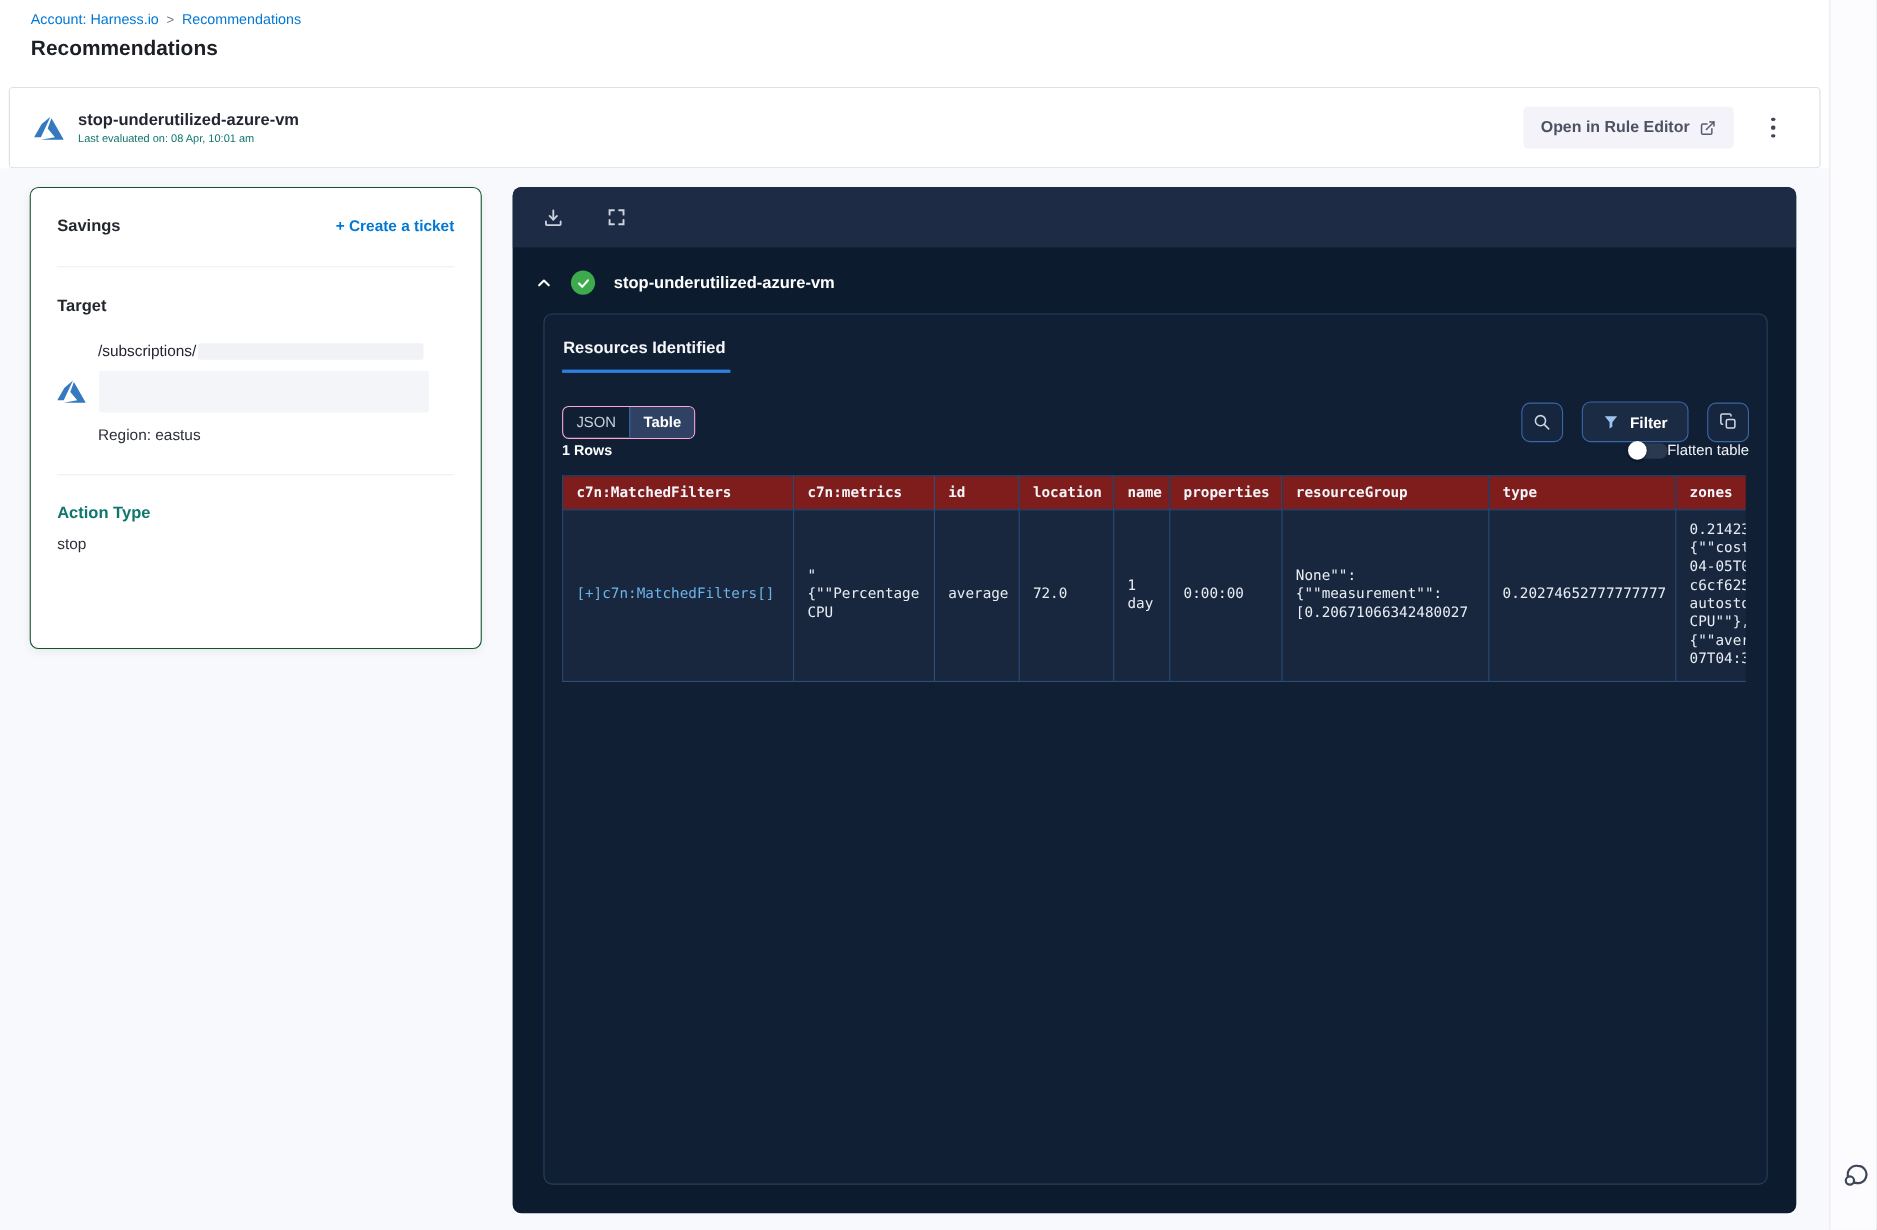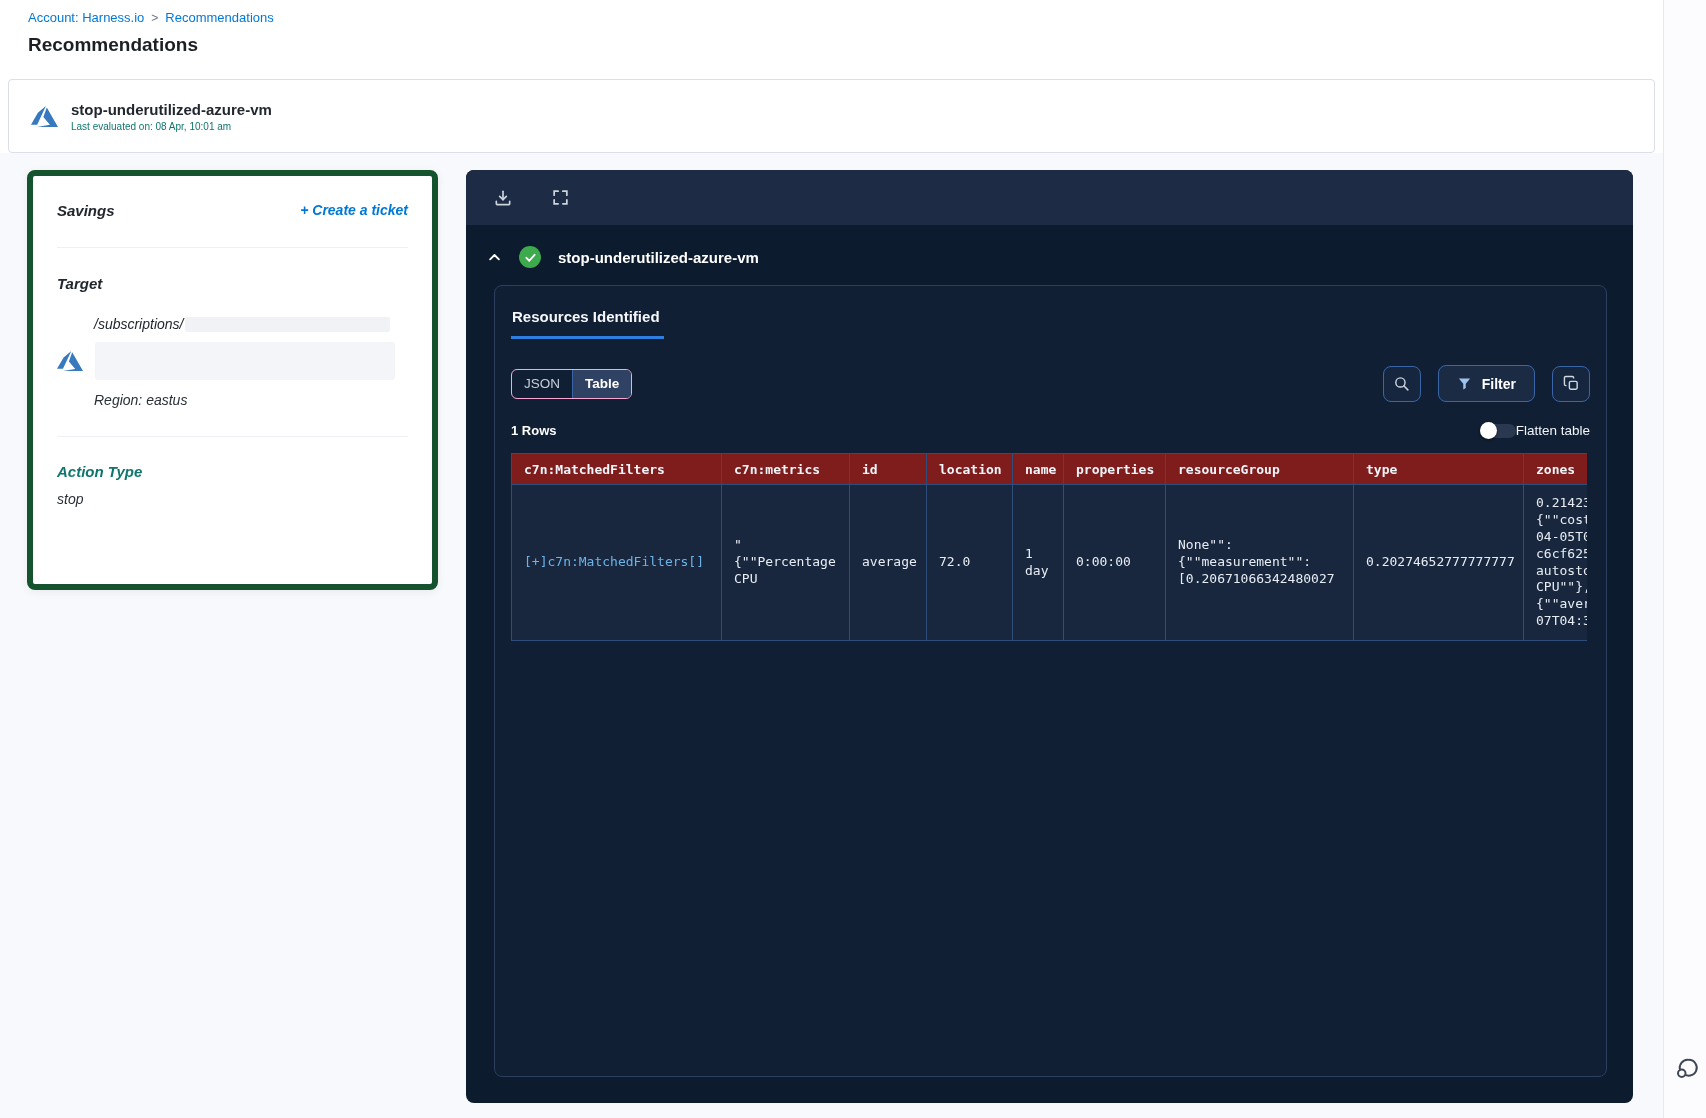--- a/index.html
+++ b/index.html
@@ -30,22 +30,22 @@
     display: flex; align-items: center; gap: 9px; cursor: pointer; }
   .kebab { width: 24px; height: 32px; display: flex; flex-direction: column; gap: 4px;
     align-items: center; justify-content: center; cursor: pointer; background: none; border: none; }
   .kebab i { width: 3.5px; height: 3.5px; border-radius: 50%; background: #3f4654; }
 
   
   .content { position: absolute; top: 153px; left: 0; width: 1663px; height: 965px;
     background: #f7f9fc; padding: 17px 0 0 27px; display: flex; gap: 28px; }
 
   
-  .savings-card { width: 411px; height: 420px; background: #fff; border: 6px solid #14532d;
-    border-radius: 8px; box-shadow: 0 2px 8px rgba(40,41,61,.07); padding: 26px 24px; font-style: italic; }
+  .savings-card { width: 411px; height: 420px; background: #fff; border: 1px solid #14532d;
+    border-radius: 8px; box-shadow: 0 2px 8px rgba(40,41,61,.07); padding: 26px 24px; }
   .sv-row { display: flex; justify-content: space-between; align-items: flex-start; }
   .sv-label { font-size: 15px; font-weight: 700; color: #22272f; }
   .create-ticket { color: #0278d5; font-size: 14px; font-weight: 700; text-decoration: none; cursor: pointer; }
   .sv-amount-row { margin-top: 13px; display: flex; align-items: center; gap: 11px; }
   .sv-amount { font-size: 19px; font-weight: 700; color: #299e4a; }
   .sv-badge { background: #ede8fd; color: #6b4ac8; font-size: 12px; padding: 4px 8px; border-radius: 4px; }
   .divider { height: 1px; background: #eff0f5; margin: 28px 0 0 0; }
   .target-label { margin-top: 27px; font-size: 15px; font-weight: 700; color: #22272f; }
   .target-line1 { margin: 24px 0 0 37px; display: flex; align-items: center; gap: 2px;
     font-size: 14px; color: #22272f; }
@@ -78,21 +78,21 @@
   .seg-opt { min-width: 48px; padding: 0 12px; display: flex; align-items: center; justify-content: center;
     font-size: 13.5px; color: #c7cfdb; cursor: pointer; background: transparent; border: none; font-family: inherit; }
   .seg-opt.active { background: #2f4263; color: #ffffff; font-weight: 700; border-left: 1px solid #3a66a8; }
   .ctrl-right { margin-left: auto; display: flex; align-items: center; gap: 17px; }
   .sq-btn { width: 38px; height: 36px; border: 1px solid #3a66a8; border-radius: 8px;
     background: #16263e; color: #cfd6df; display: flex; align-items: center; justify-content: center; cursor: pointer; }
   .filter-btn { height: 37px; padding: 0 18px; border: 1px solid #3a66a8; border-radius: 8px;
     background: #1c2b44; color: #ffffff; font-size: 14px; font-weight: 700; font-family: inherit;
     display: flex; align-items: center; gap: 10px; cursor: pointer; }
 
-  .rows-row { margin-top: 21px; display: flex; align-items: center; }
+  .rows-row { display: flex; align-items: center; }
   .rows-count { color: #ffffff; font-size: 13px; font-weight: 700; }
   .flatten { margin-left: auto; display: flex; align-items: center; }
   .switch { width: 34px; height: 14px; background: #2a3950; border-radius: 8px; position: relative; cursor: pointer; }
   .switch .knob { position: absolute; left: -2px; top: -2px; width: 17px; height: 17px;
     border-radius: 50%; background: #ffffff; box-shadow: 0 1px 3px rgba(0,0,0,.5); }
   .flatten-label { color: #f2f5f9; font-size: 13.5px; }
 
   .table-wrap { margin-top: 15px; width: 1076px; overflow: hidden; }
   table.res { border-collapse: collapse; table-layout: fixed; width: 1130px;
     font-family: "DejaVu Sans Mono", monospace; }
@@ -123,20 +123,37 @@
     <div class="rec-id">
       <span>
         <svg width="27" height="27" viewBox="0 0 24 24" fill="#3679be">
             <path d="M13.23 2.7L6.105 8.677 0 19.253h5.505v.002L13.23 2.7zM14.025 4.013l-3.038 8.347 5.836 6.938L5.483 21.3H24L14.025 4.013z"></path>
           </svg>
       </span>
       <div>
         <div class="rec-name">stop-underutilized-azure-vm</div>
         <div class="rec-sub">Last evaluated on: 08 Apr, 10:01 am</div>
       </div>
+    </div>
+    <div class="rec-actions">
+      <button class="rule-editor-btn">
+        <span>Open in Rule Editor</span>
+        <span>
+          <svg width="15" height="15" viewBox="0 0 24 24" fill="none" stroke="#565b6e" stroke-width="2.2" stroke-linecap="round" stroke-linejoin="round">
+              <path d="M18 13v6a2 2 0 0 1-2 2H5a2 2 0 0 1-2-2V8a2 2 0 0 1 2-2h6"></path>
+              <polyline points="15 3 21 3 21 9"></polyline>
+              <line x1="10" y1="14" x2="21" y2="3"></line>
+            </svg>
+        </span>
+      </button>
+      <button class="kebab">
+          <i></i>
+          <i></i>
+          <i></i>
+        </button>
     </div>
   </div>
 
   <div class="content">
 
     <div class="savings-card">
       <div class="sv-row">
         <span class="sv-label">Savings</span>
         <a class="create-ticket">+ Create a ticket</a>
       </div>

